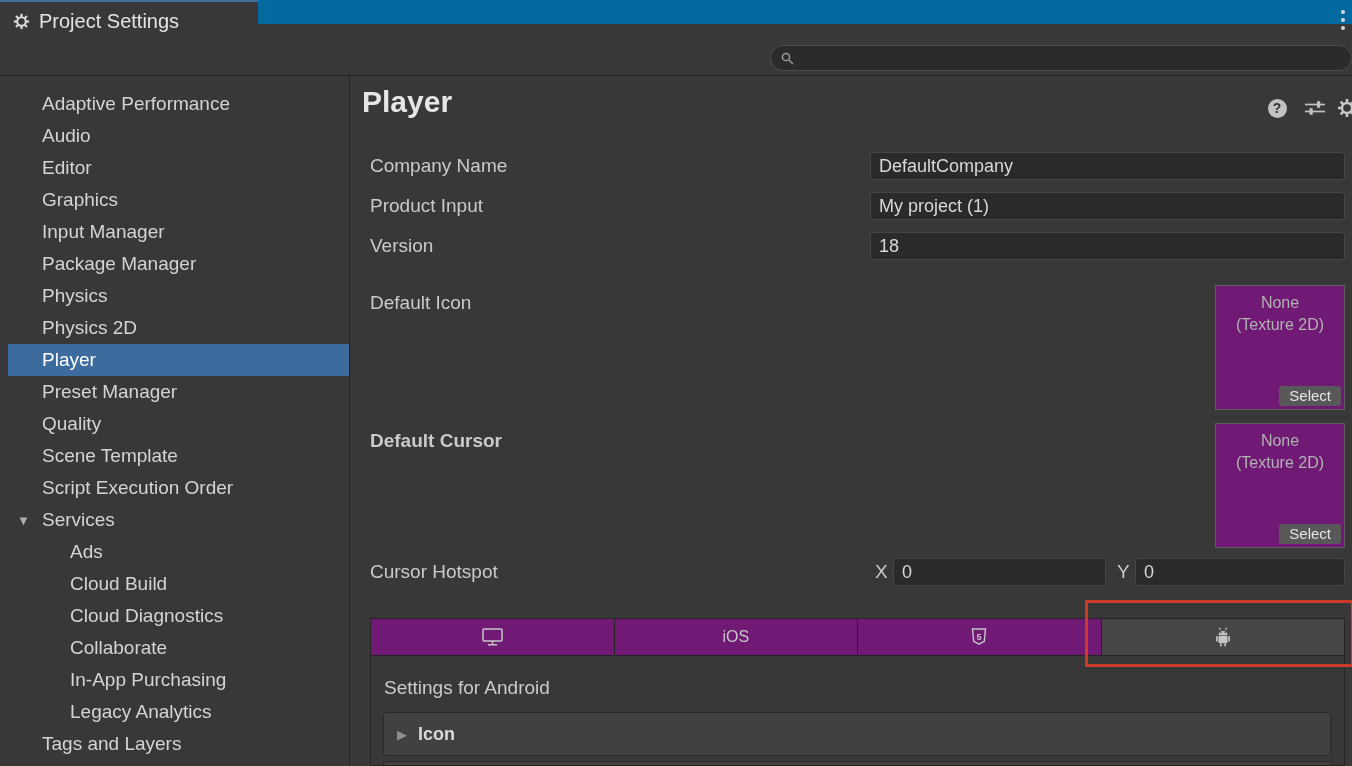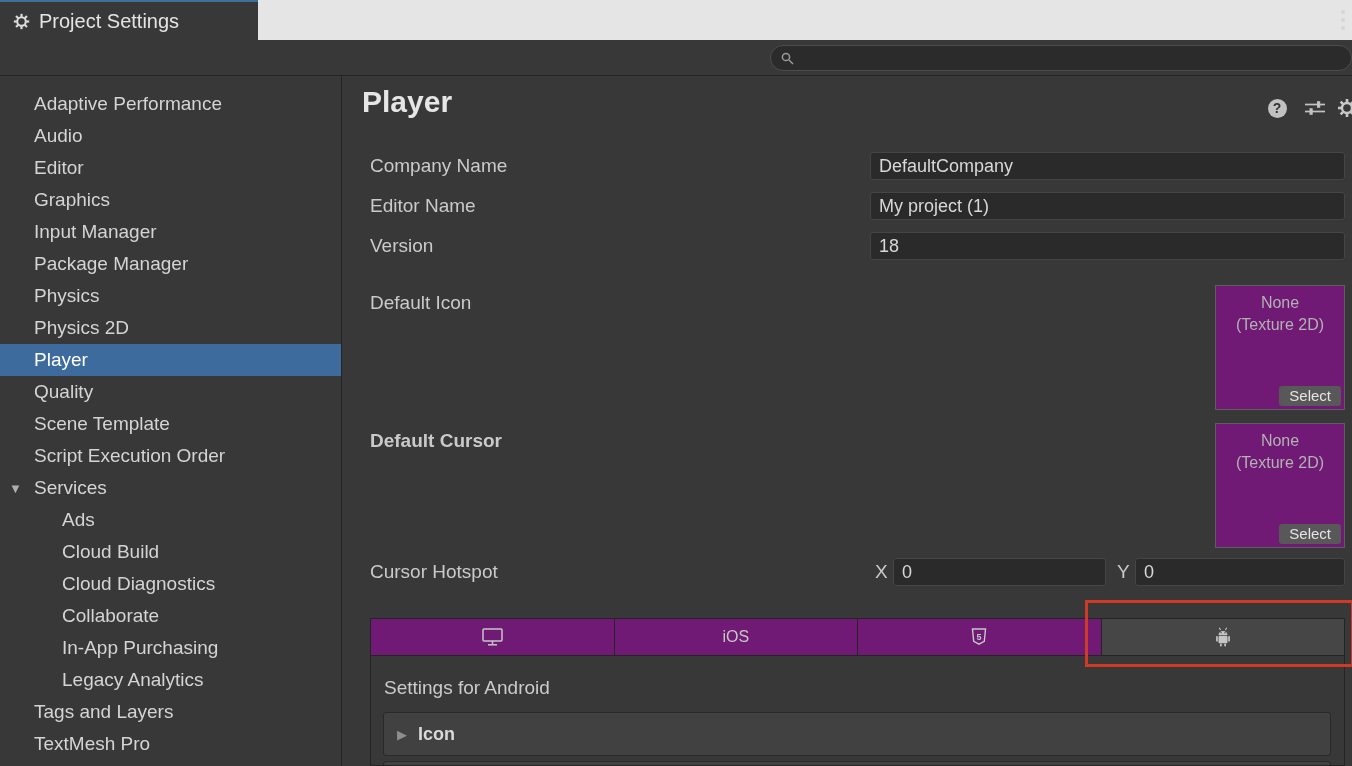--- a/index.html
+++ b/index.html
@@ -2,39 +2,39 @@
 <html><head>
 <meta charset="utf-8">
 <style>
   html,body{margin:0;padding:0;background:#1e1e1e;}
   .window{
     position:relative;width:1352px;height:766px;background:#383838;
     overflow:hidden;font-family:"Liberation Sans",sans-serif;
     -webkit-font-smoothing:antialiased;user-select:none;
   }
   
-  .titlebar{position:absolute;left:0;top:0;right:0;height:40px;background:#e5e5e5;}
+  .titlebar{position:absolute;left:0;top:0;right:0;height:24px;background:#0369a1;}
   .title-tab{
     position:absolute;left:0;top:0;width:258px;height:40px;background:#383838;
     border-top:2px solid #3E6E9E;box-sizing:border-box;
     display:flex;align-items:center;gap:9px;padding-left:13px;
   }
   .tab-title{font-size:20px;color:#E4E4E4;}
   .kebab{position:absolute;right:3px;top:7px;width:12px;height:26px;display:flex;align-items:center;justify-content:center;}
   
   .search-row{position:absolute;left:0;top:40px;right:0;height:36px;background:#383838;border-bottom:1px solid #242424;box-sizing:border-box;}
   .search-box{
     position:absolute;left:770px;top:5px;width:582px;height:26px;box-sizing:border-box;
     background:#2B2B2B;border:1px solid #4C4C4C;border-radius:13px;
     display:flex;align-items:center;padding:0 10px;gap:7px;
   }
   .search-input{flex:1;background:transparent;border:none;outline:none;color:#D8D8D8;font-size:15px;font-family:inherit;}
   
   .sidebar{
-    position:absolute;left:0;top:76px;width:342px;bottom:0;background:#383838;
+    position:absolute;left:8px;top:76px;width:342px;bottom:0;background:#383838;
     border-right:1px solid #242424;box-sizing:border-box;padding-top:12px;overflow:hidden;
   }
   .side-item{position:relative;height:32px;display:flex;align-items:center;padding-left:34px;font-size:19px;color:#D4D4D4;white-space:nowrap;cursor:default;}
   .side-item.indent{padding-left:62px;}
   .side-item.selected{background:#3E6B9D;color:#FFFFFF;}
   .fold-arrow{position:absolute;left:9px;top:50%;transform:translateY(-50%);font-size:13px;color:#AFAFAF;}
   
   .content{position:absolute;left:343px;top:76px;right:0;bottom:0;overflow:hidden;}
   .page-title{position:absolute;left:19px;top:9px;font-size:30px;font-weight:bold;color:#E6E6E6;}
   .hdr-ico{position:absolute;top:22px;width:20px;height:20px;display:flex;align-items:center;justify-content:center;}
@@ -145,20 +145,23 @@
       <div class="side-item">
         <span>Physics</span>
       </div>
       <div class="side-item">
         <span>Physics 2D</span>
       </div>
       <div class="side-item selected">
         <span>Player</span>
       </div>
       <div class="side-item">
+        <span>Preset Manager</span>
+      </div>
+      <div class="side-item">
         <span>Quality</span>
       </div>
       <div class="side-item">
         <span>Scene Template</span>
       </div>
       <div class="side-item">
         <span>Script Execution Order</span>
       </div>
       <div class="side-item">
         <span class="fold-arrow">▼</span>
@@ -216,21 +219,21 @@
           <line x1="3.6" y1="16.4" x2="6.4" y2="13.6"></line>
             <line x1="13.6" y1="6.4" x2="16.4" y2="3.6"></line>
         </g>
         <circle cx="10" cy="10" r="5" fill="none" stroke="#C8C8C8" stroke-width="2.4"></circle>
       </svg>
     </div>
 
     <div class="f-label" style="top:76px;">Company Name</div>
     <input class="f-input" style="top: 76px;" type="text" value="DefaultCompany">
 
-    <div class="f-label" style="top:116px;">Editor Name</div>
+    <div class="f-label" style="top:116px;">Product Input</div>
     <input class="f-input" style="top: 116px;" type="text" value="My project (1)">
 
     <div class="f-label" style="top:156px;">Version</div>
     <input class="f-input" style="top: 156px;" type="text" value="18">
 
     <div class="f-label" style="top:213px;">Default Icon</div>
     <div class="tex-box" style="top:209px;">
       <div class="tex-none">
         <div>None</div>
         <div>(Texture 2D)</div>

